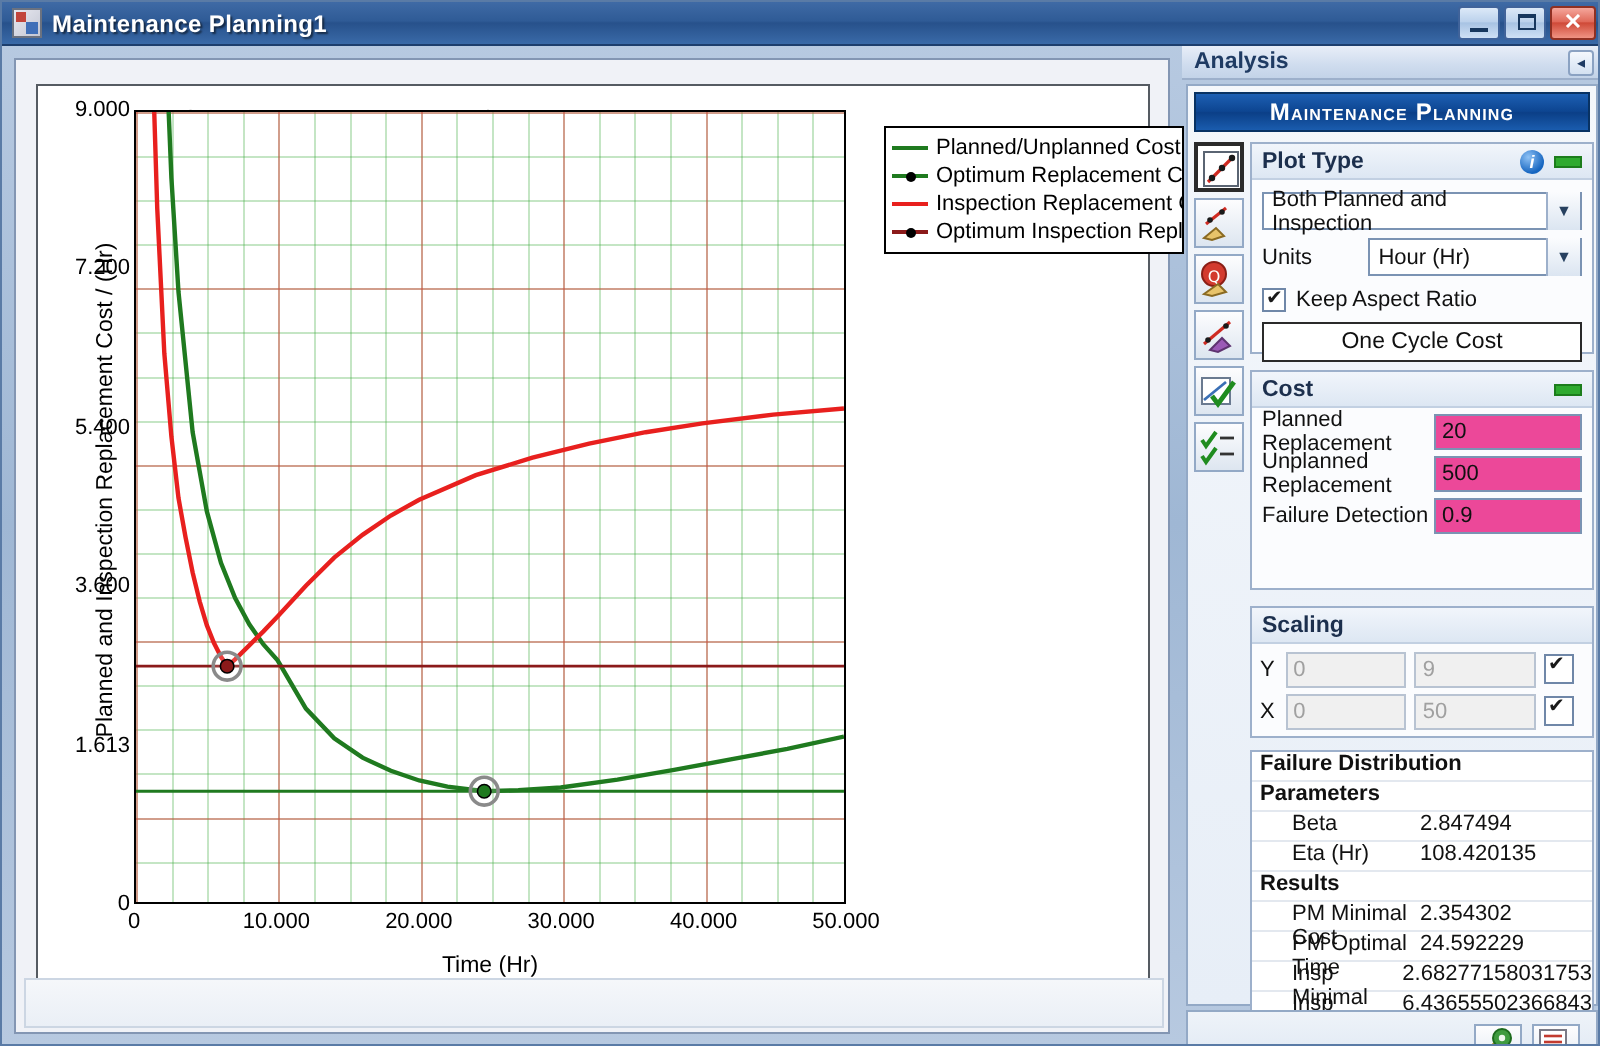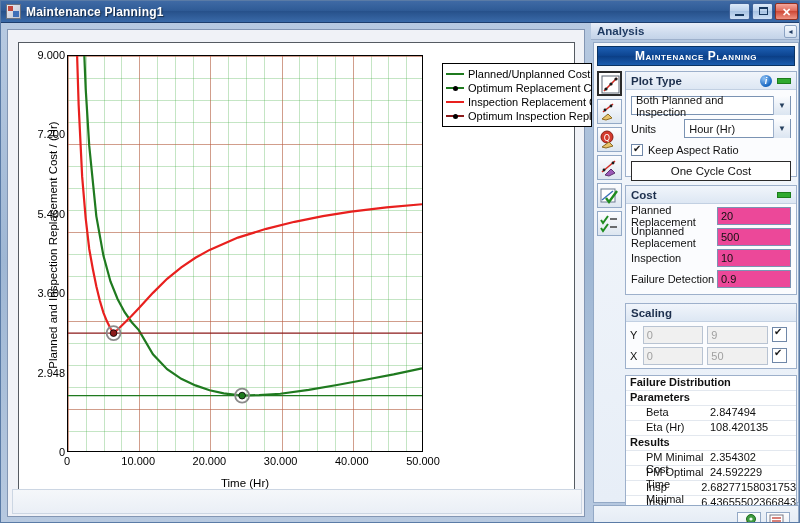--- a/index.html
+++ b/index.html
@@ -293,21 +293,21 @@
   <div id="docpane">
     <div id="chartframe">
 
       <div id="chart-title">Planned and Inspection Replacement Cost vs. Time</div>
 
       <div id="ylabel">Planned and Inspection Replacement Cost / (Hr)</div>
       <div id="xlabel">Time (Hr)</div>
 
       <div id="ytick-holder" style="position:absolute;left:0;top:12px;width:46px;height:397px;">
           <div class="ytick" style="top: 397px;">0</div>
-          <div class="ytick" style="top: 317.6px;">2.948</div>
+          <div class="ytick" style="top: 317.6px;">1.613</div>
           <div class="ytick" style="top: 238.2px;">3.600</div>
           <div class="ytick" style="top: 158.8px;">5.400</div>
           <div class="ytick" style="top: 79.4px;">7.200</div>
           <div class="ytick" style="top: 0px;">9.000</div>
         </div>
       <div id="xtick-holder" style="position:absolute;left:48px;top:412px;width:356px;height:16px;">
           <div class="xtick" style="left: 0px;">0</div>
           <div class="xtick" style="left: 71.2px;">10.000</div>
           <div class="xtick" style="left: 142.4px;">20.000</div>
           <div class="xtick" style="left: 213.6px;">30.000</div>
@@ -467,24 +467,20 @@
         <div id="cost-rows">
             <div class="row" style="height: 18px; margin: 3px 5px;">
               <span class="row-label" style="flex: 1 1 0%;">Planned Replacement</span>
               <div class="field">20</div>
             </div>
             <div class="row" style="height: 18px; margin: 3px 5px;">
               <span class="row-label" style="flex: 1 1 0%;">Unplanned Replacement</span>
               <div class="field">500</div>
             </div>
             <div class="row" style="height: 18px; margin: 3px 5px;">
-              <span class="row-label" style="flex: 1 1 0%;">Inspection</span>
-              <div class="field">10</div>
-            </div>
-            <div class="row" style="height: 18px; margin: 3px 5px;">
               <span class="row-label" style="flex: 1 1 0%;">Failure Detection</span>
               <div class="field">0.9</div>
             </div>
           </div>
       </div>
 
       <div class="group" style="top:260px;height:66px;">
         <div class="group-head">
           <span>Scaling</span>
         </div>

